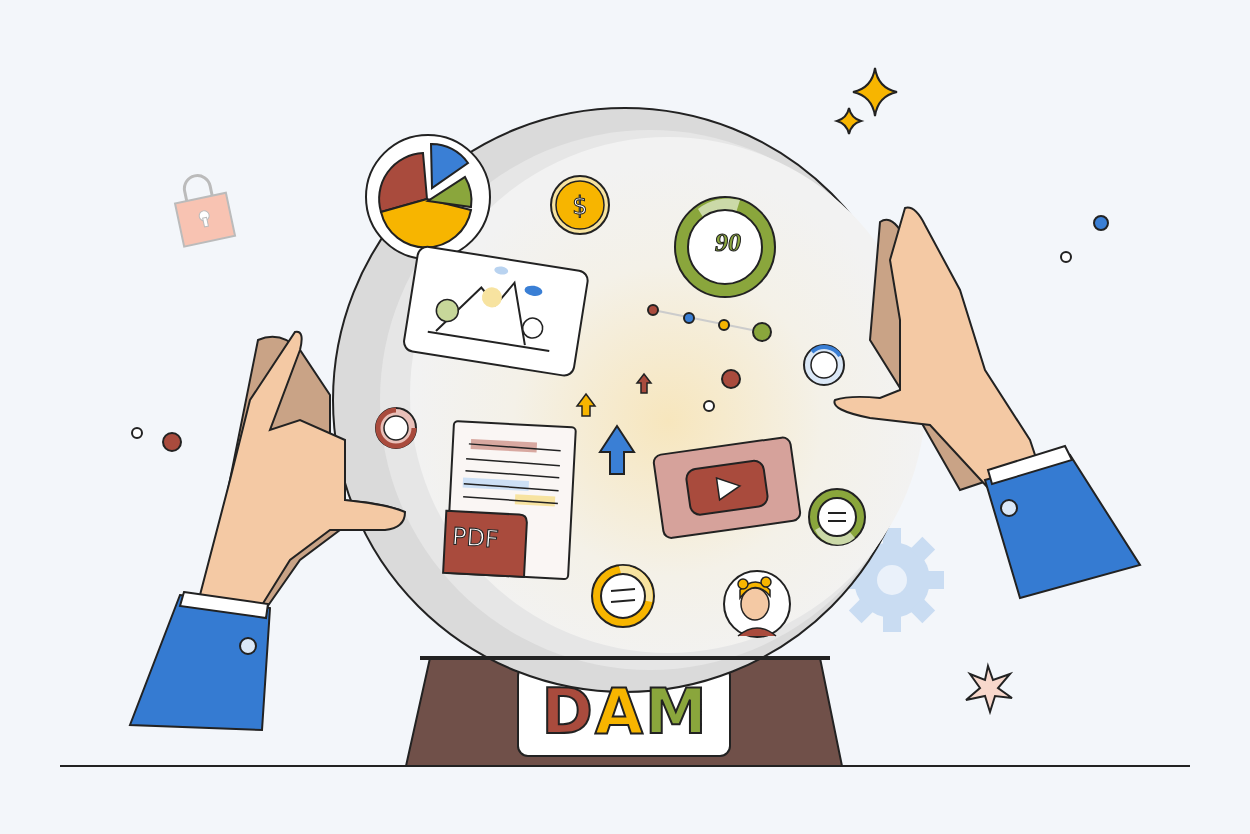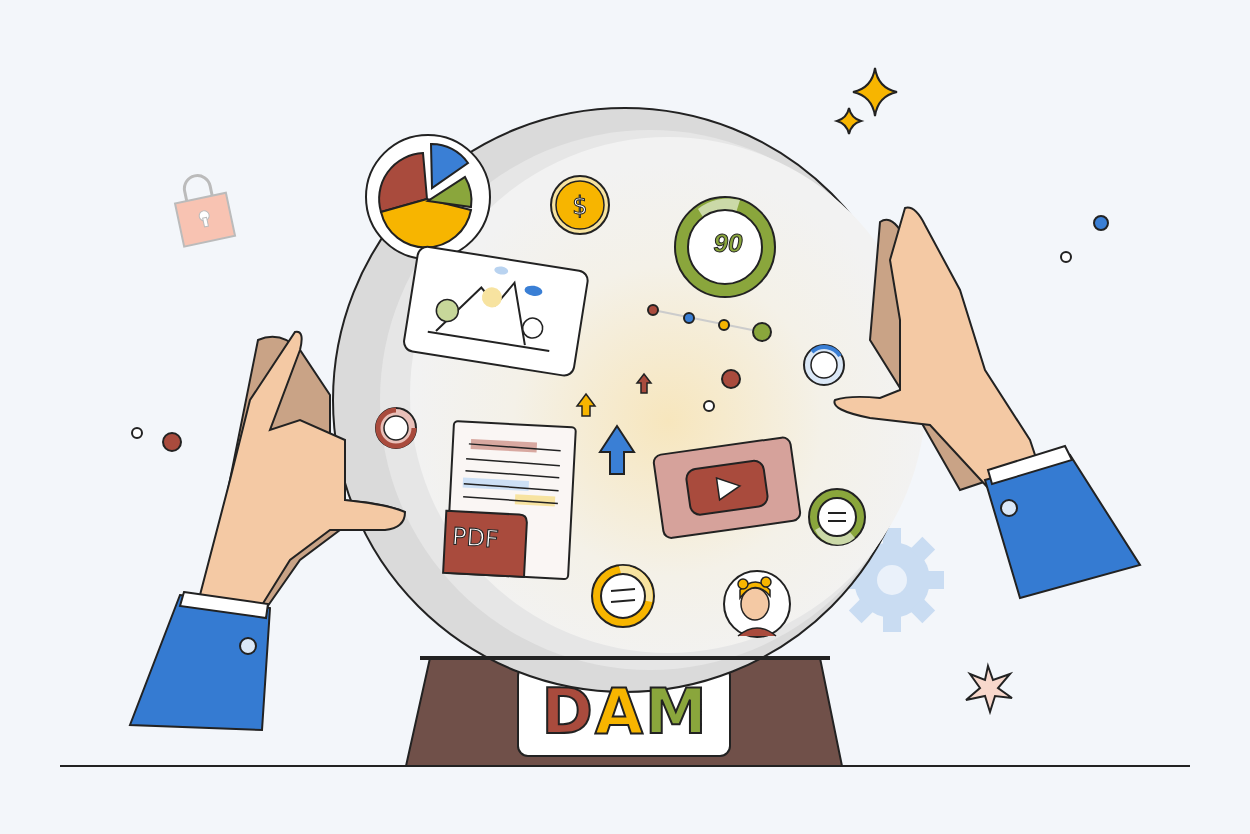--- a/index.html
+++ b/index.html
@@ -2,21 +2,21 @@
 <html><head>
 <meta charset="utf-8">
 <style>
   html,body{margin:0;padding:0;}
   body{width:1250px;height:834px;background:#f3f6fa;overflow:hidden;font-family:"DejaVu Sans",sans-serif;}
   .stage{position:relative;width:1250px;height:834px;}
   svg.scene{position:absolute;left:0;top:0;}
   .dam-label{position:absolute;left:520px;top:666px;width:210px;height:90px;display:flex;align-items:center;justify-content:center;font-family:"DejaVu Sans",sans-serif;font-weight:bold;font-size:62px;letter-spacing:2px;}
   .dam-label span{-webkit-text-stroke:2px #222;}
   .pdf-text{position:absolute;left:452px;top:524px;font-family:"DejaVu Sans",sans-serif;font-size:24px;color:#fff;-webkit-text-stroke:1px #222;transform:rotate(4deg);}
-  .score-text{position:absolute;left:700px;top:228px;width:56px;text-align:center;font-family:Liberation Sans, sans-serif;font-style:italic;font-weight:bold;font-size:26px;color:#8aa63c;-webkit-text-stroke:1px #222;}
+  .score-text{position:absolute;left:700px;top:228px;width:56px;text-align:center;font-family:Liberation Serif, serif;font-style:italic;font-weight:bold;font-size:26px;color:#8aa63c;-webkit-text-stroke:1px #222;}
 </style>
 </head>
 <body>
 
 <div class="stage">
 <svg class="scene" width="1250" height="834" viewBox="0 0 1250 834">
   <defs>
     <radialGradient id="glow" cx="0.5" cy="0.55" r="0.5">
       <stop offset="0" stop-color="#f7e6bd"></stop>
       <stop offset="0.6" stop-color="#f4f1e8"></stop>

